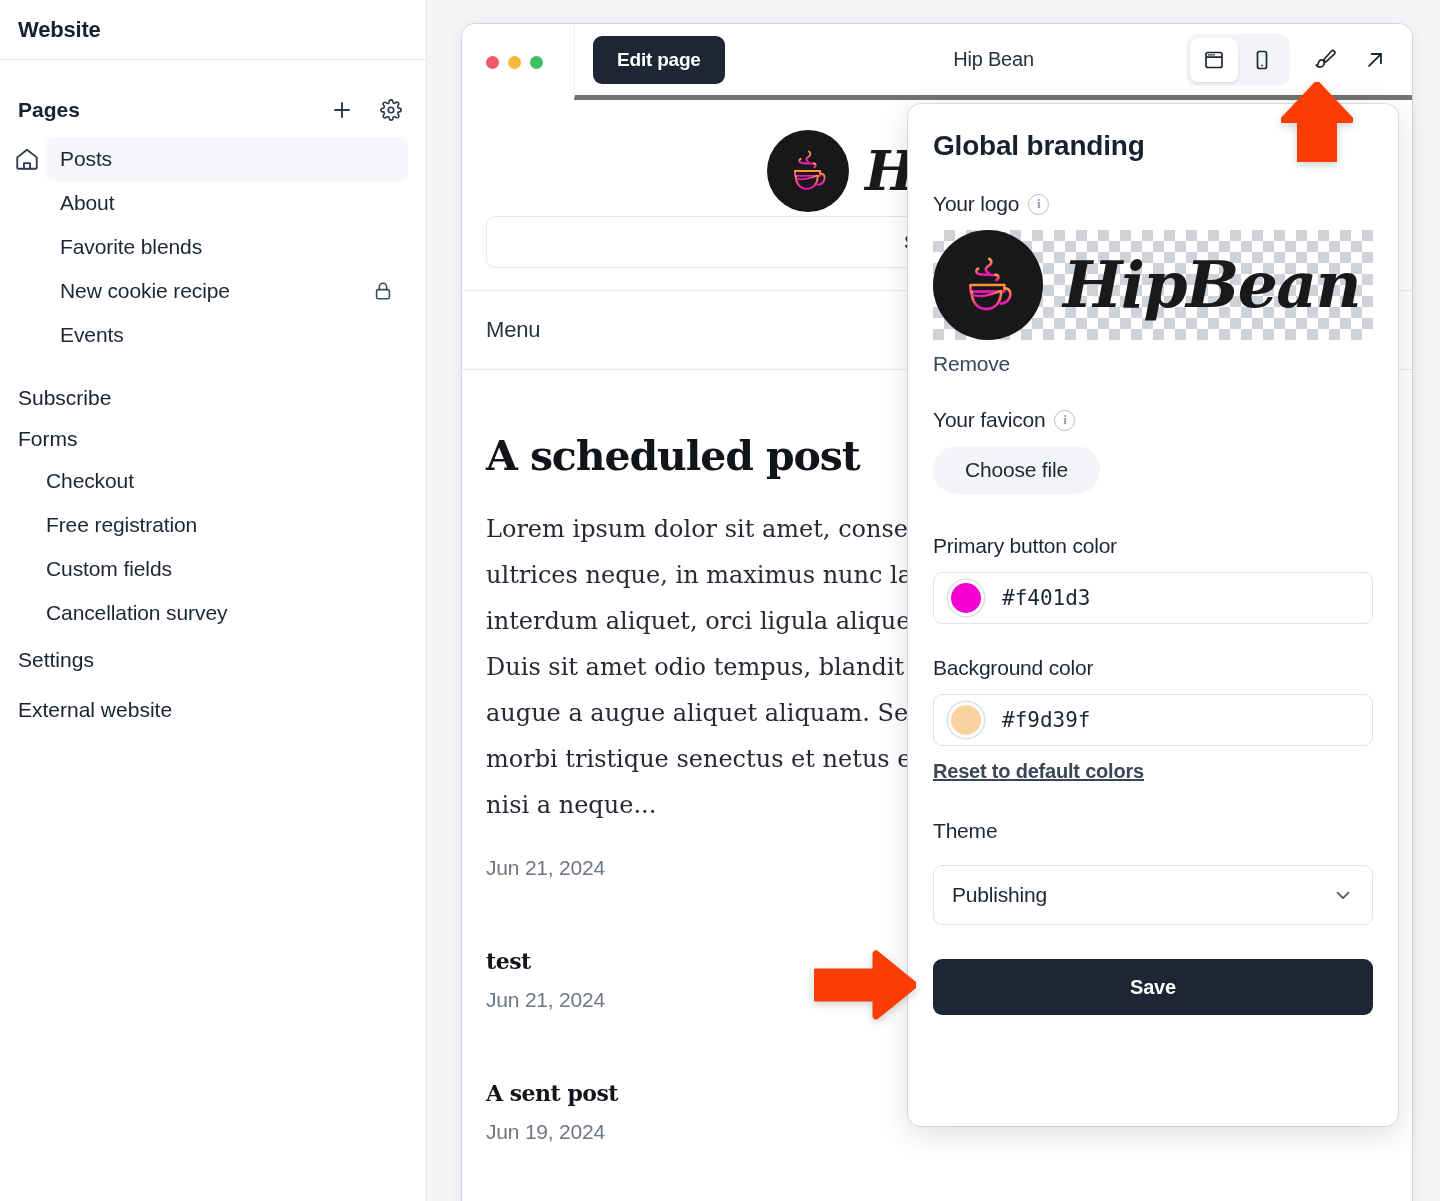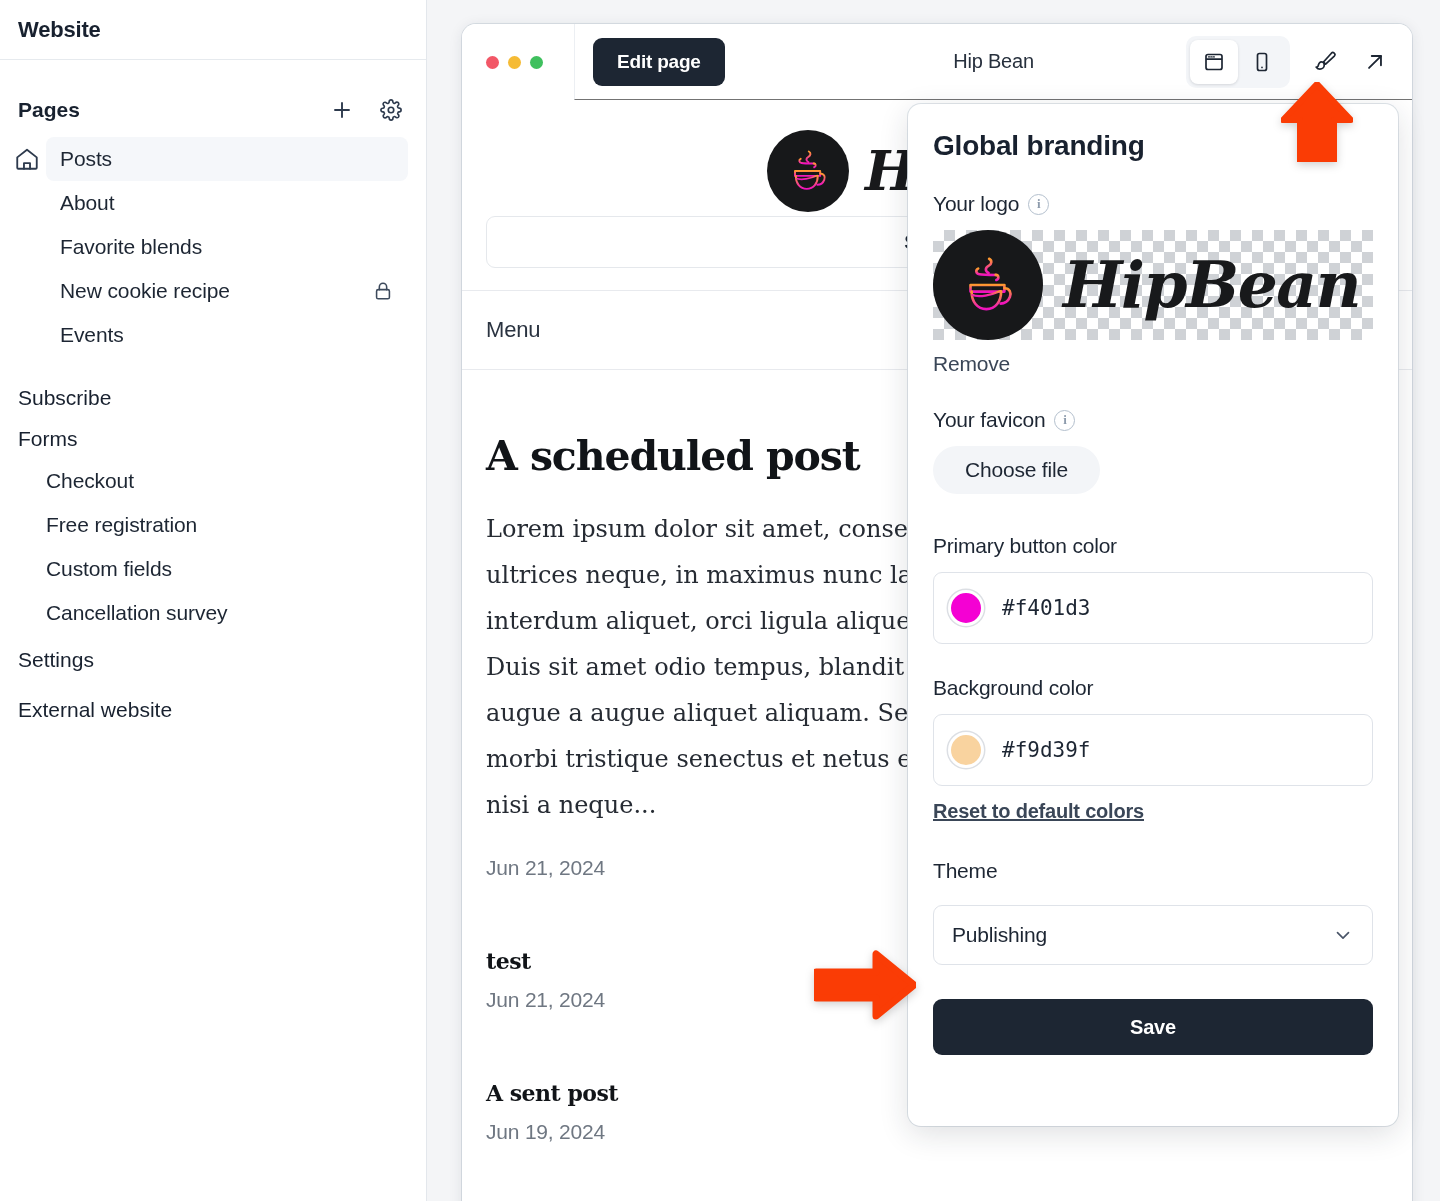--- a/index.html
+++ b/index.html
@@ -153,21 +153,21 @@
   }
   .dot { width: 13px; height: 13px; border-radius: 50%; }
   .dot.r { background: #f25767; }
   .dot.y { background: #f5bb35; }
   .dot.g { background: #3fc05e; }
 
   #bar-inner {
     flex: 1;
     height: 100%;
     border-left: 1px solid #eceff3;
-    border-bottom: 1px solid #737373;
+    border-bottom: 5px solid #737373;
     display: flex;
     align-items: center;
     padding: 0 12px 0 18px;
     position: relative;
   }
 
   #edit-page-btn {
     background: #1d2633;
     color: #ffffff;
     font-size: 19px;
@@ -408,21 +408,21 @@
     height: 48px;
     padding: 0 32px;
     font-size: 21px;
     color: #1d2633;
     cursor: pointer;
     letter-spacing: -0.2px;
   }
 
   .color-input {
     margin-top: 14px;
-    height: 72px;
+    height: 52px;
     border: 1px solid #dfe3e9;
     border-radius: 9px;
     display: flex;
     align-items: center;
     padding: 0 14px;
     background: #fff;
     cursor: text;
   }
   .swatch {
     width: 36px; height: 36px;

